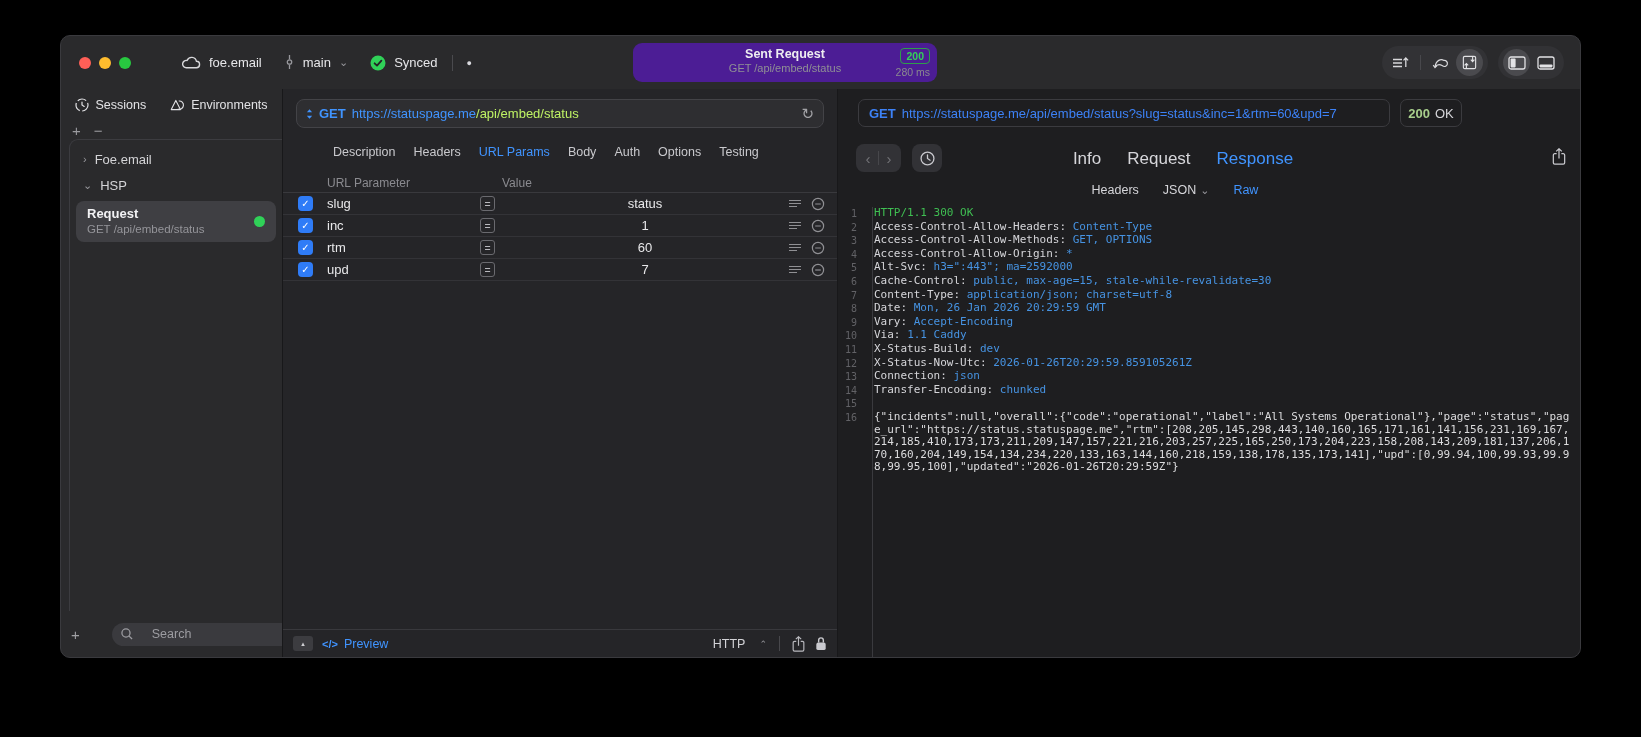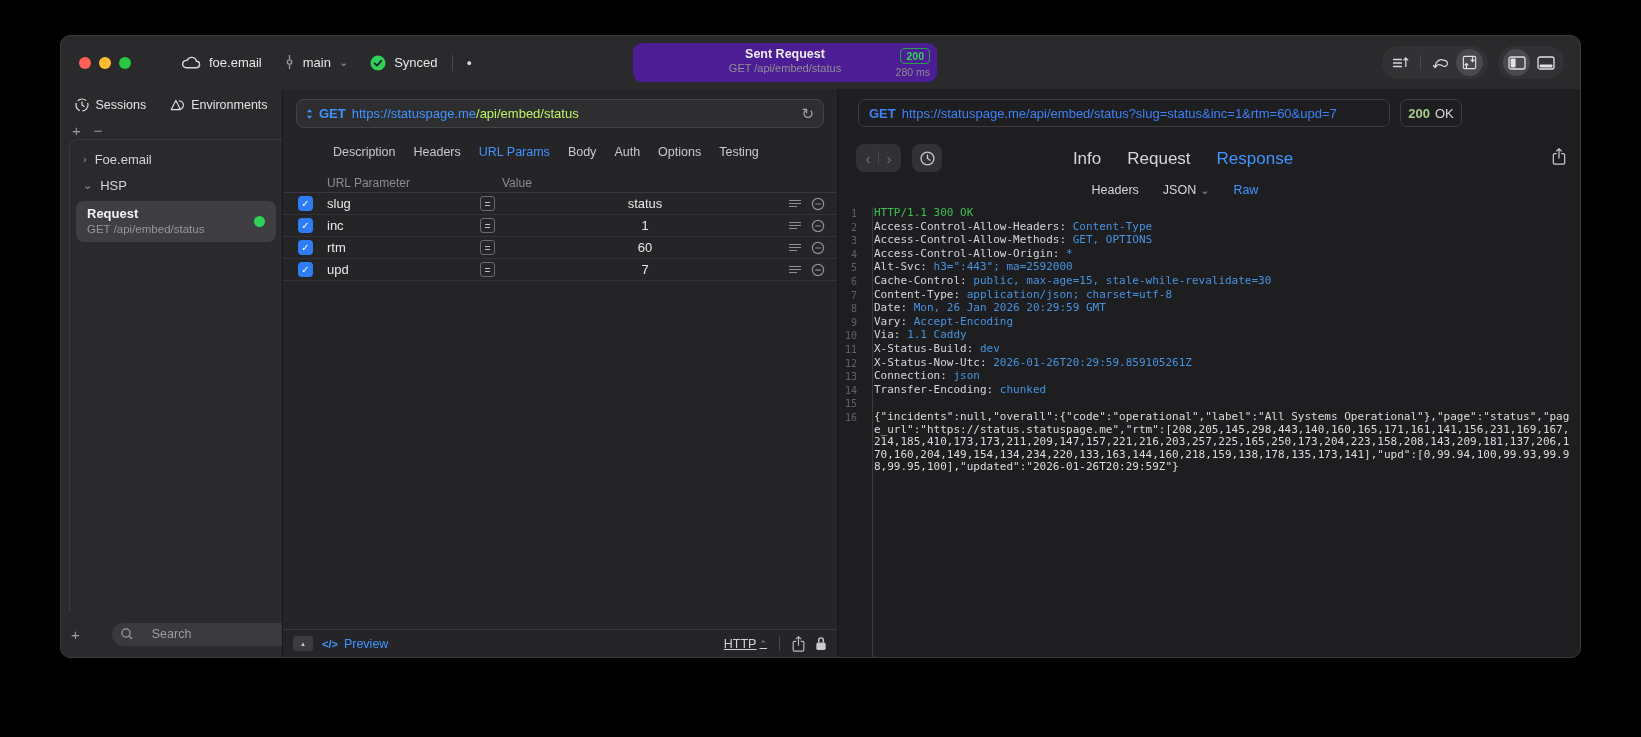--- a/index.html
+++ b/index.html
@@ -77,21 +77,21 @@
   .lines-icon i:nth-child(1){width:12px}.lines-icon i:nth-child(2){width:12px}.lines-icon i:nth-child(3){width:8px}
   .add-row{display:flex;height:21px;align-items:center;color:#7c7c81;}
   .add-name{margin-left:44px;width:175px;}
   .midfooter{position:absolute;bottom:0;left:0;right:0;height:27px;border-top:1px solid #39393d;display:flex;
     align-items:center;padding:0 10px;gap:9px;}
   .collapse-btn{width:20px;height:15px;background:#3c3c40;border-radius:3px;display:flex;align-items:center;
     justify-content:center;font-size:7px;color:#cfcfd3;}
   .preview-grp{display:flex;align-items:center;gap:6px;color:#4094ff;font-size:12.5px;}
   .code-ic{font-weight:bold;font-size:11px;}
   .mf-right{margin-left:auto;display:flex;align-items:center;gap:10px;}
-  .http-lbl{color:#d2d2d6;font-size:12.5px;display:flex;align-items:center;gap:3px;text-decoration:underline;}
+  .http-lbl{color:#d2d2d6;font-size:12.5px;display:flex;align-items:center;gap:14px;}
   .http-lbl .chev{font-size:9px;}
   
   .rpane{position:absolute;top:53px;left:777px;right:0;bottom:0;background:#1e1e20;}
   .resp-urlbox{position:absolute;left:20px;top:10px;width:532px;height:28px;border:1px solid #3b3b3f;border-radius:7px;
     display:flex;align-items:center;padding:0 10px;font-size:13px;color:#3d82f7;gap:6px;white-space:nowrap;
     overflow:hidden;box-sizing:border-box;}
   .resp-status{position:absolute;left:562px;top:10px;width:62px;height:28px;border:1px solid #3b3b3f;border-radius:7px;
     display:flex;align-items:center;justify-content:center;gap:5px;font-size:13px;box-sizing:border-box;}
   .resp-code{color:#a8cf8c;font-weight:600;}
   .resp-ok{color:#d6d6da;}

